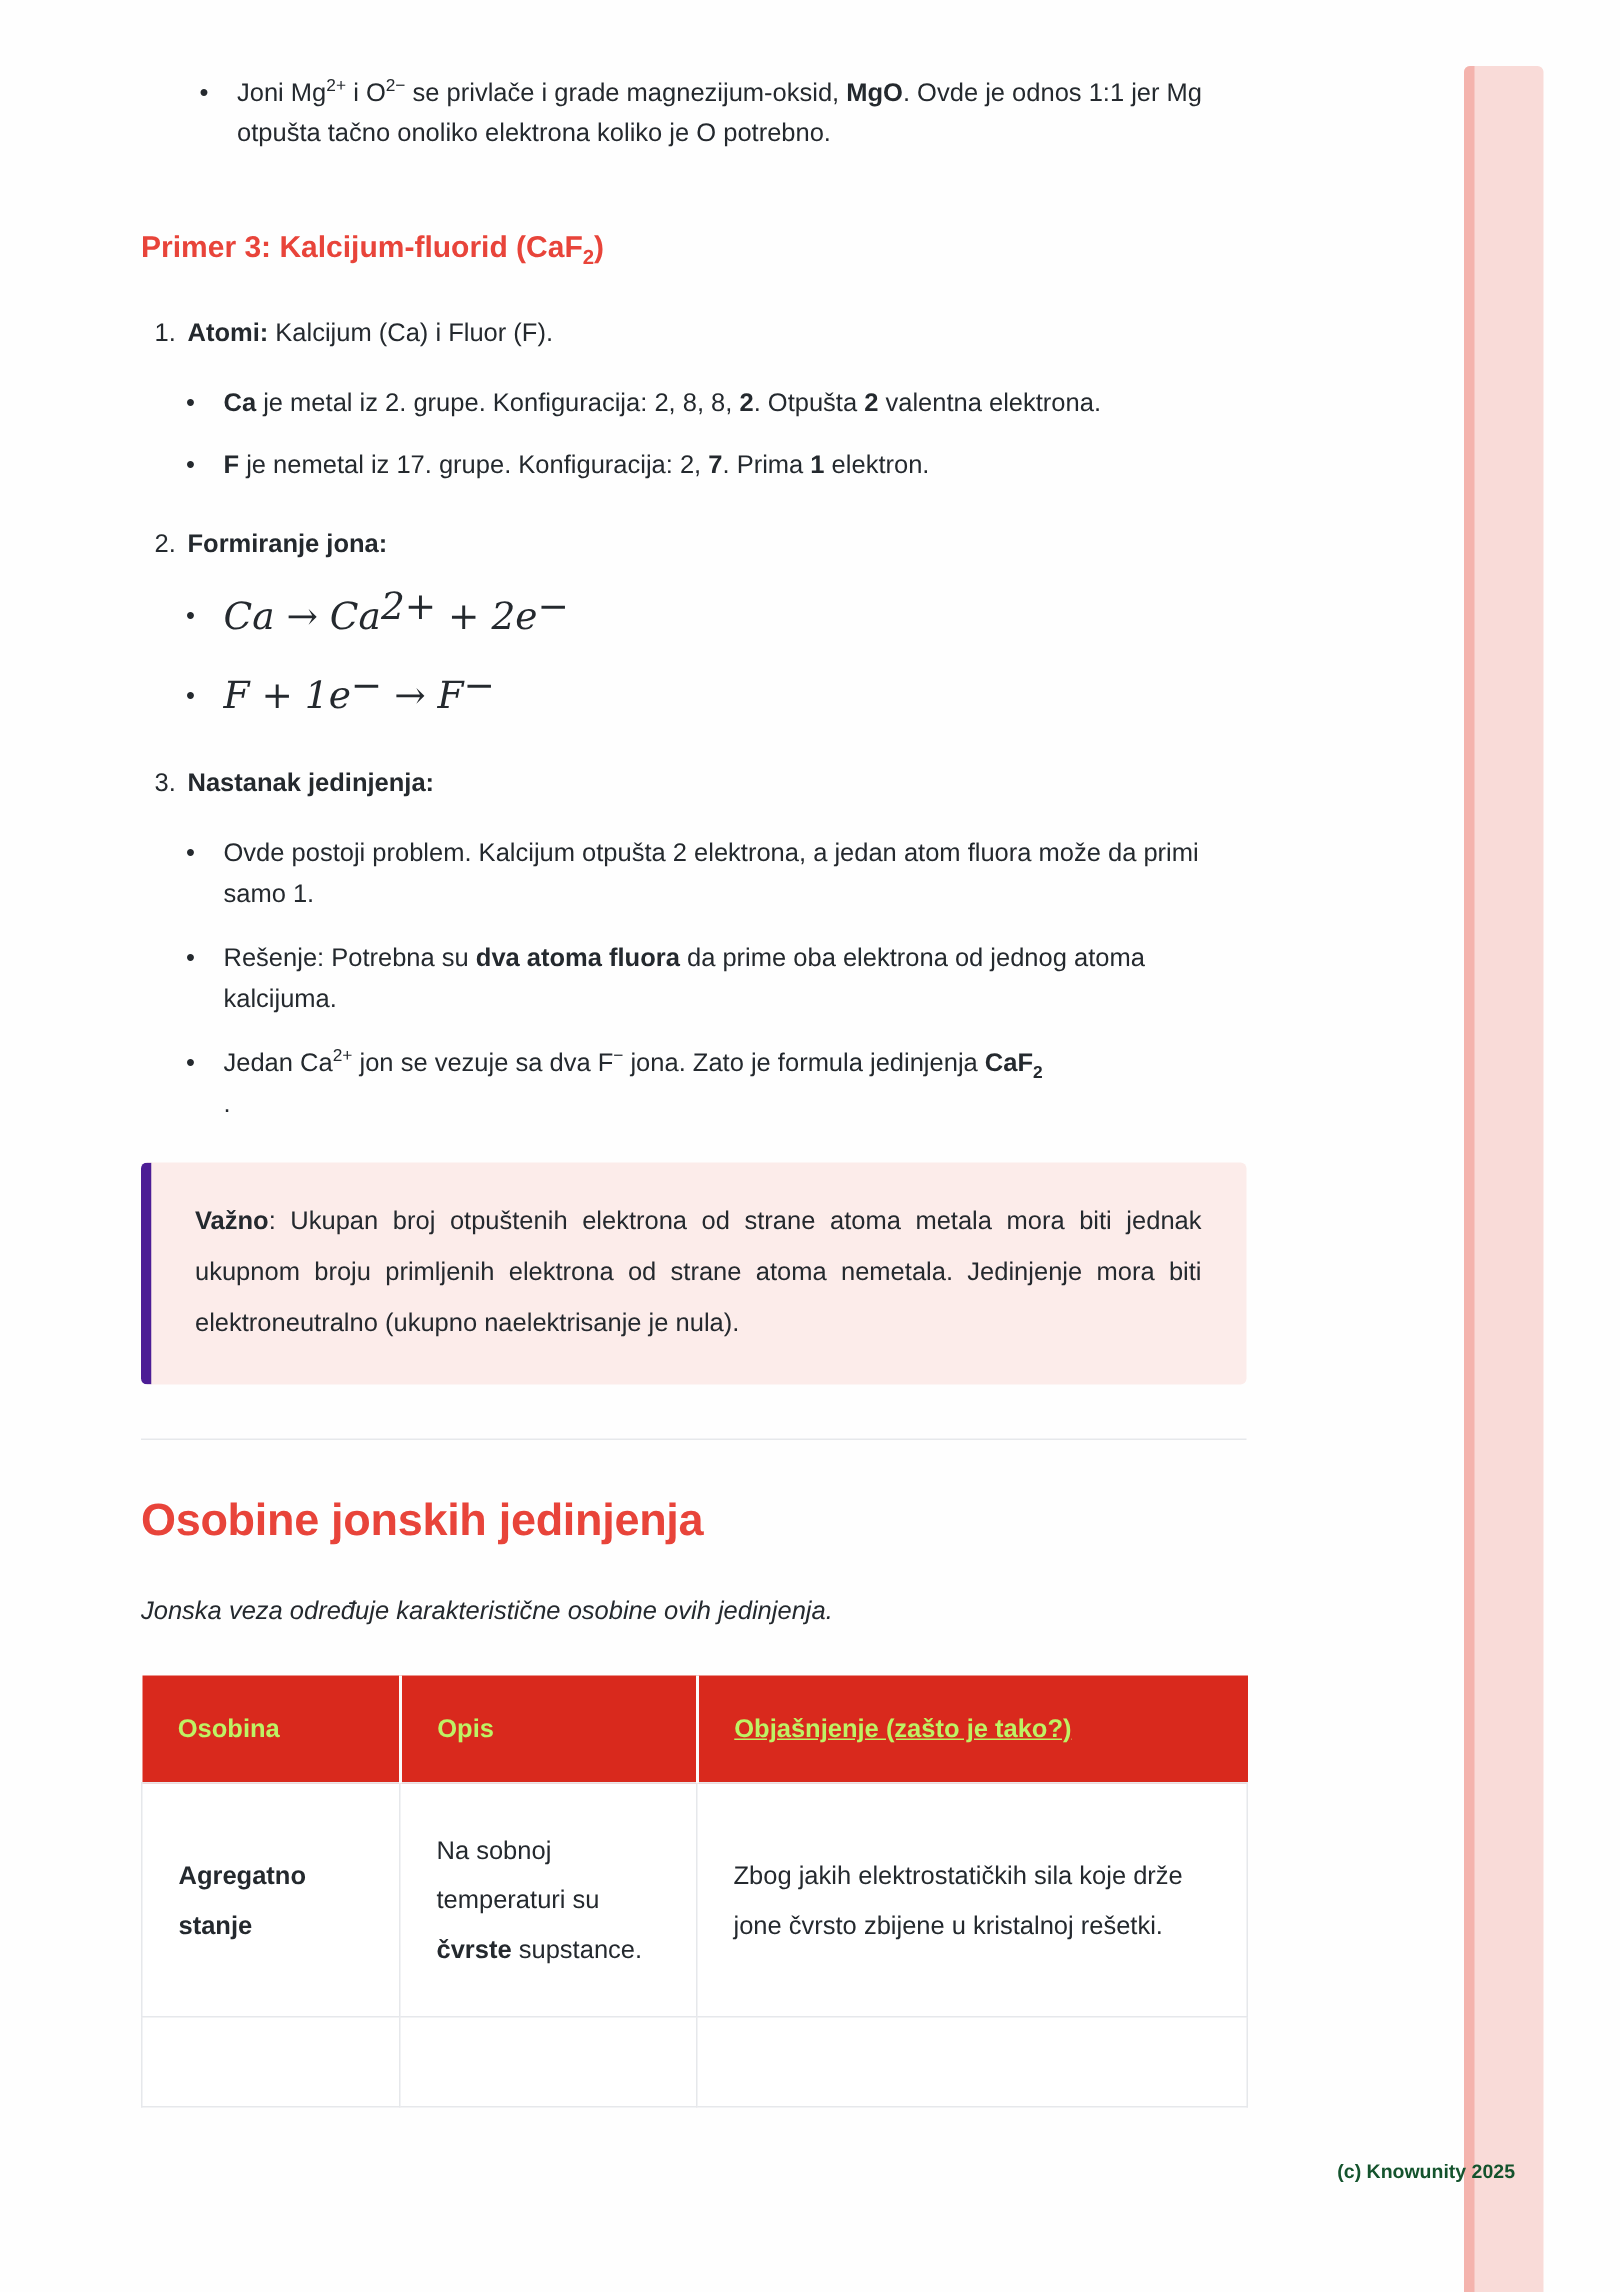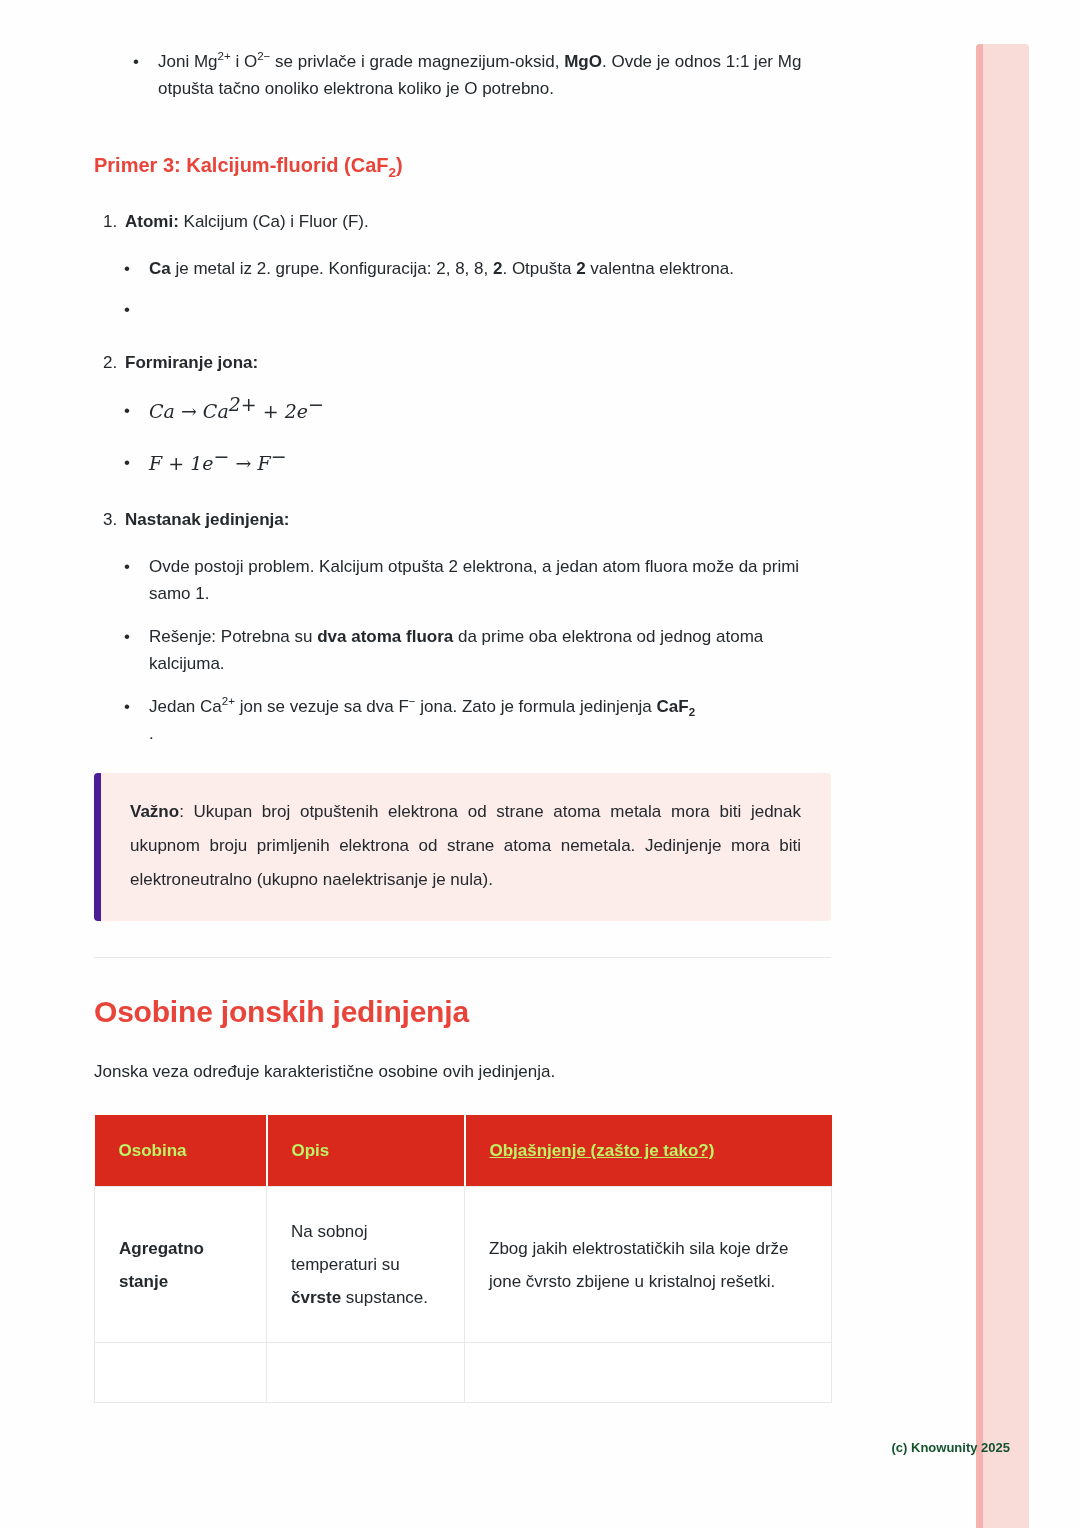--- a/index.html
+++ b/index.html
@@ -10,21 +10,21 @@
   
   .edge-strip { position:absolute; top:44px; right:51px; width:53px; height:1484px;
                 background:#f9dbd8; border-radius:4px 4px 0 0; }
   .edge-strip-line { position:absolute; left:0; top:0; width:7px; height:100%;
                      background:#f4b3ad; border-radius:4px 0 0 0; }
 
   .content { position:absolute; left:94px; top:0; width:737px;
              color:#24292e; font-size:17px; line-height:27px; }
 
   .b { font-weight:700; }
-  .m { font-family:"DejaVu Serif","Liberation Serif",serif; font-style:italic; font-size:19px; }
+  .m { font-family:"DejaVu Serif","Liberation Serif",serif; font-style:italic; font-size:25px; }
   sup, sub { line-height:0; font-size:68%; }
 
   
   .blt { display:flex; }
   .blt .mk { width:25px; flex:none; }
   .intro-list { margin-top:48px; margin-left:39px; }
 
   h3.primer-heading { color:#e8443a; font-size:20px; line-height:30px; font-weight:700;
                       margin:48px 0 28px 0; }
   h3.primer-heading .b, h3.primer-heading span, h3.primer-heading sub { font-weight:700; }
@@ -39,21 +39,21 @@
   .obullets.loose .blt { margin-bottom:16px; }
 
   .callout { margin-top:10px; background:#fcecea; border-left:7px solid #4c1d95;
              border-radius:4px; padding:22px 30px 24px 29px; }
   .callout p { line-height:34px; text-align:justify; }
 
   hr.divider { border:none; border-top:1px solid #e6e8eb; margin:36px 0 0 0; }
 
   h2.osobine-heading { color:#e8443a; font-size:30px; line-height:40px; font-weight:800;
                        margin:34px 0 0 0; letter-spacing:-0.2px; }
-  p.osobine-intro { margin-top:26px; }
+  p.osobine-intro { margin-top:26px;font-style:italic; }
 
   table.props { margin-top:30px; width:737px; border-collapse:collapse; table-layout:fixed; }
   table.props col.c1 { width:172px; } table.props col.c2 { width:198px; } table.props col.c3 { width:367px; }
   table.props th { background:#d9291d; color:#bef264; font-weight:700; font-size:17px;
                    text-align:left; padding:22px 24px; border-right:2px solid #fbfbfb; vertical-align:middle; }
   table.props th:last-child { border-right:none;text-decoration:underline; }
   table.props td { background:#ffffff; border:1px solid #e6e8eb; padding:28px 24px;
                    vertical-align:middle; line-height:33px; }
   table.props tr.cutoff td { height:60px; padding:0; }
 
@@ -86,20 +86,21 @@
           <span class="onum">1.</span>
           <span><span class="b">Atomi:</span><span> Kalcijum (Ca) i Fluor (F).</span></span>
         </div>
         <div class="obullets">
           <div class="blt">
             <span class="mk">•</span>
             <span><span class="b">Ca</span><span> je metal iz 2. grupe. Konfiguracija: 2, 8, 8, </span><span class="b">2</span><span>. Otpušta </span><span class="b">2</span><span> valentna elektrona.</span></span>
           </div>
           <div class="blt">
             <span class="mk">•</span>
+            <span><span class="b">F</span><span> je nemetal iz 17. grupe. Konfiguracija: 2, </span><span class="b">7</span><span>. Prima </span><span class="b">1</span><span> elektron.</span></span>
           </div>
         </div>
       </div>
 
       <div class="oitem">
         <div class="oitem-head">
           <span class="onum">2.</span>
           <span><span class="b">Formiranje jona:</span></span>
         </div>
         <div class="obullets math">

